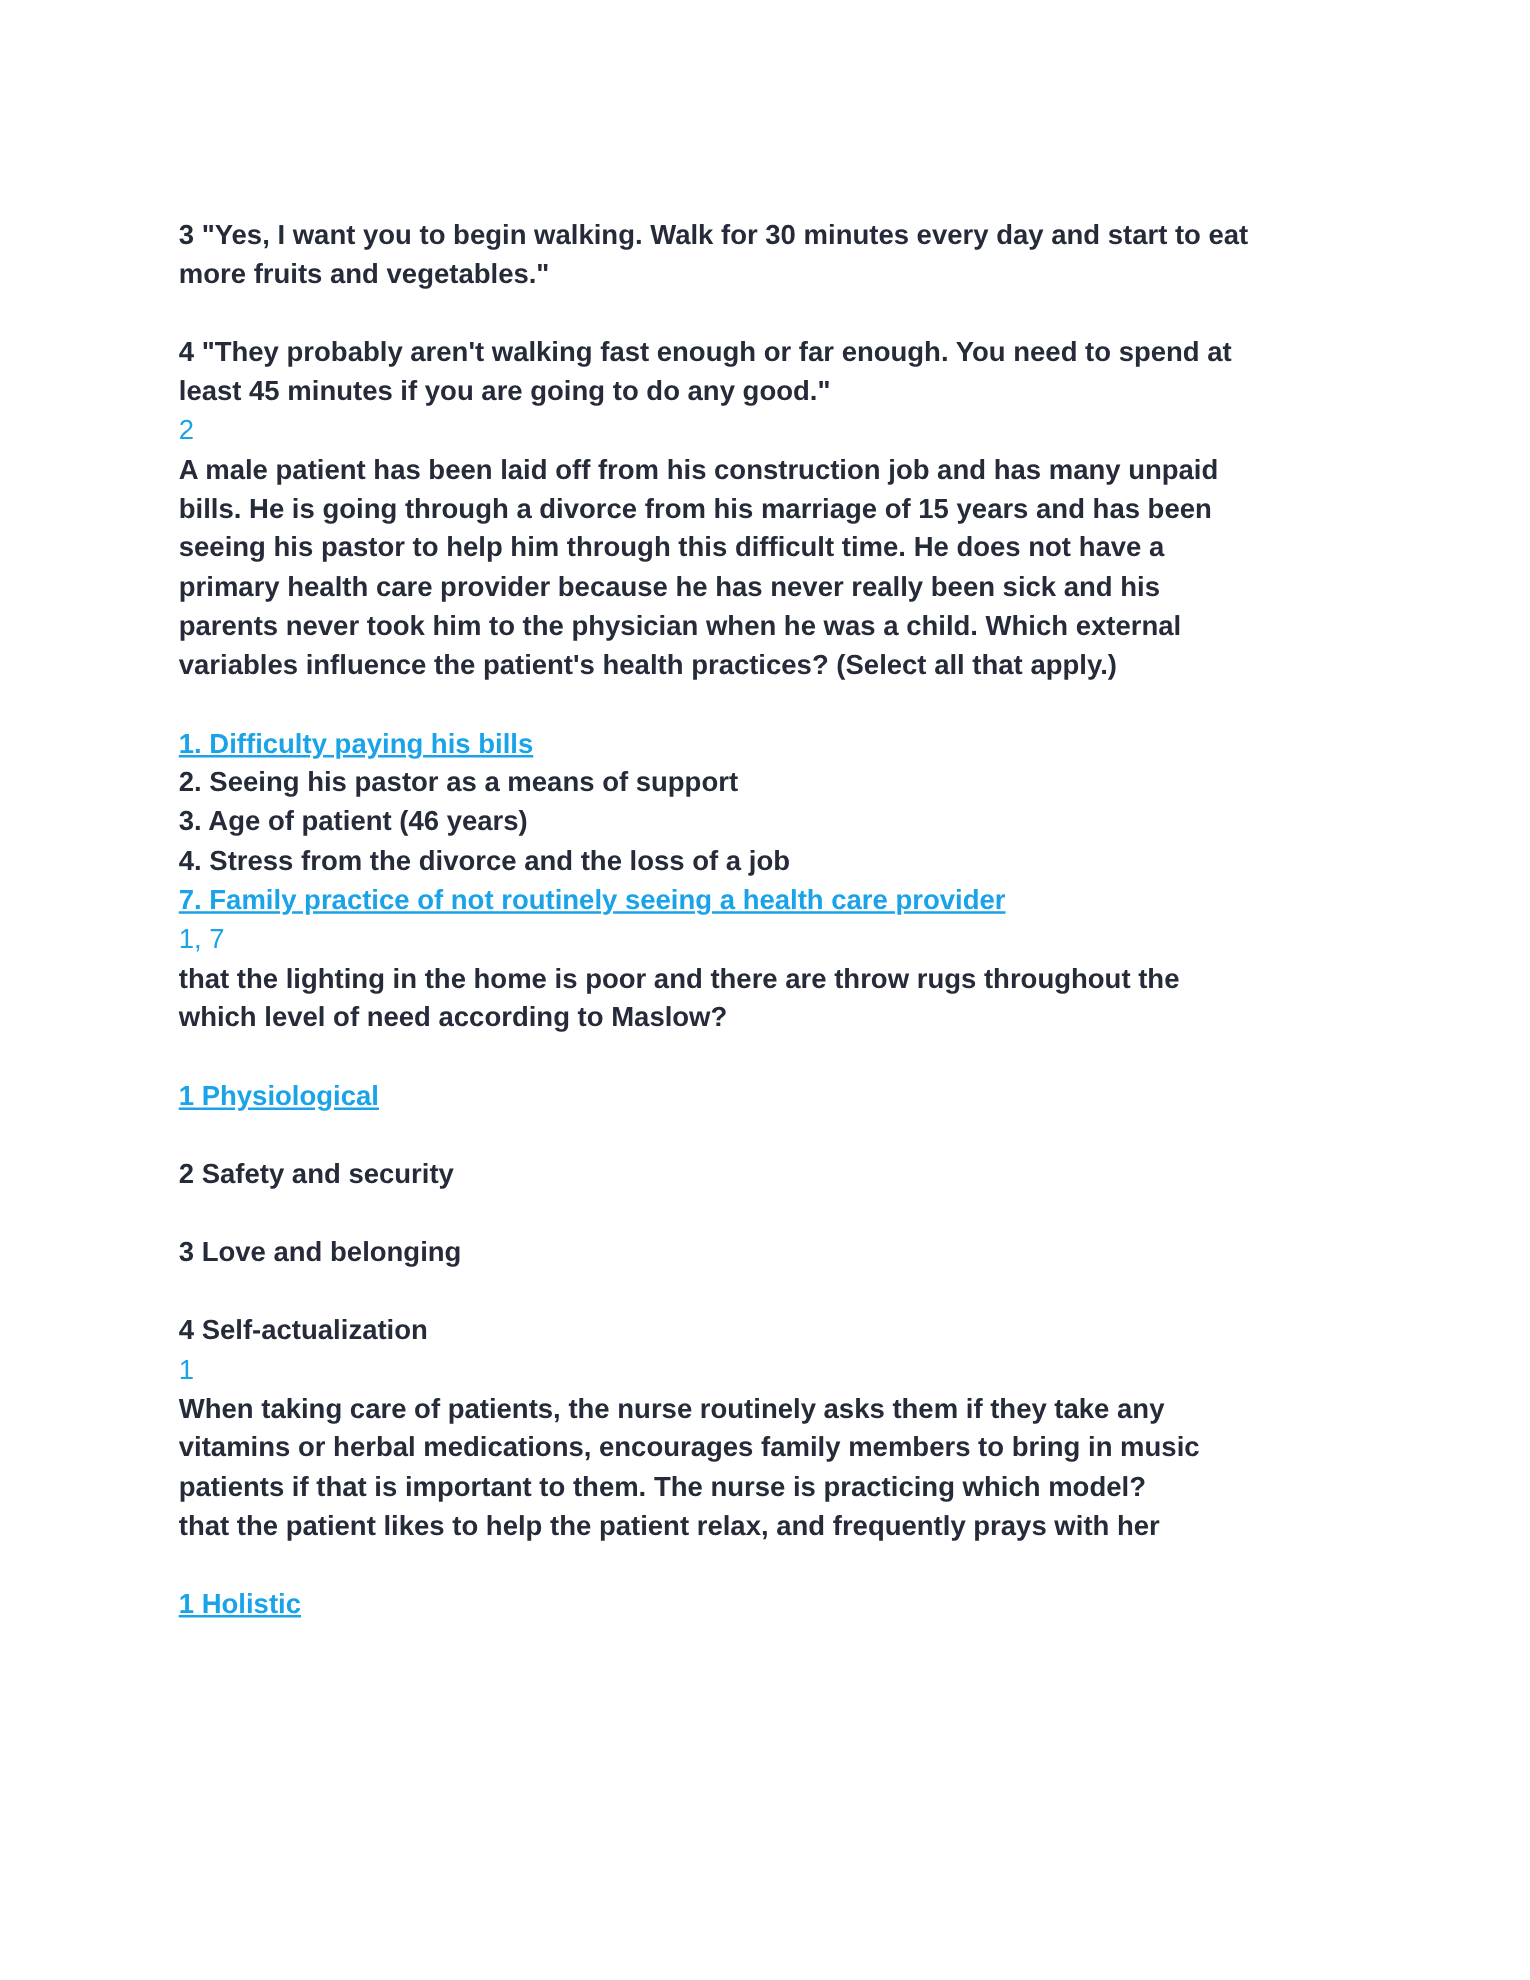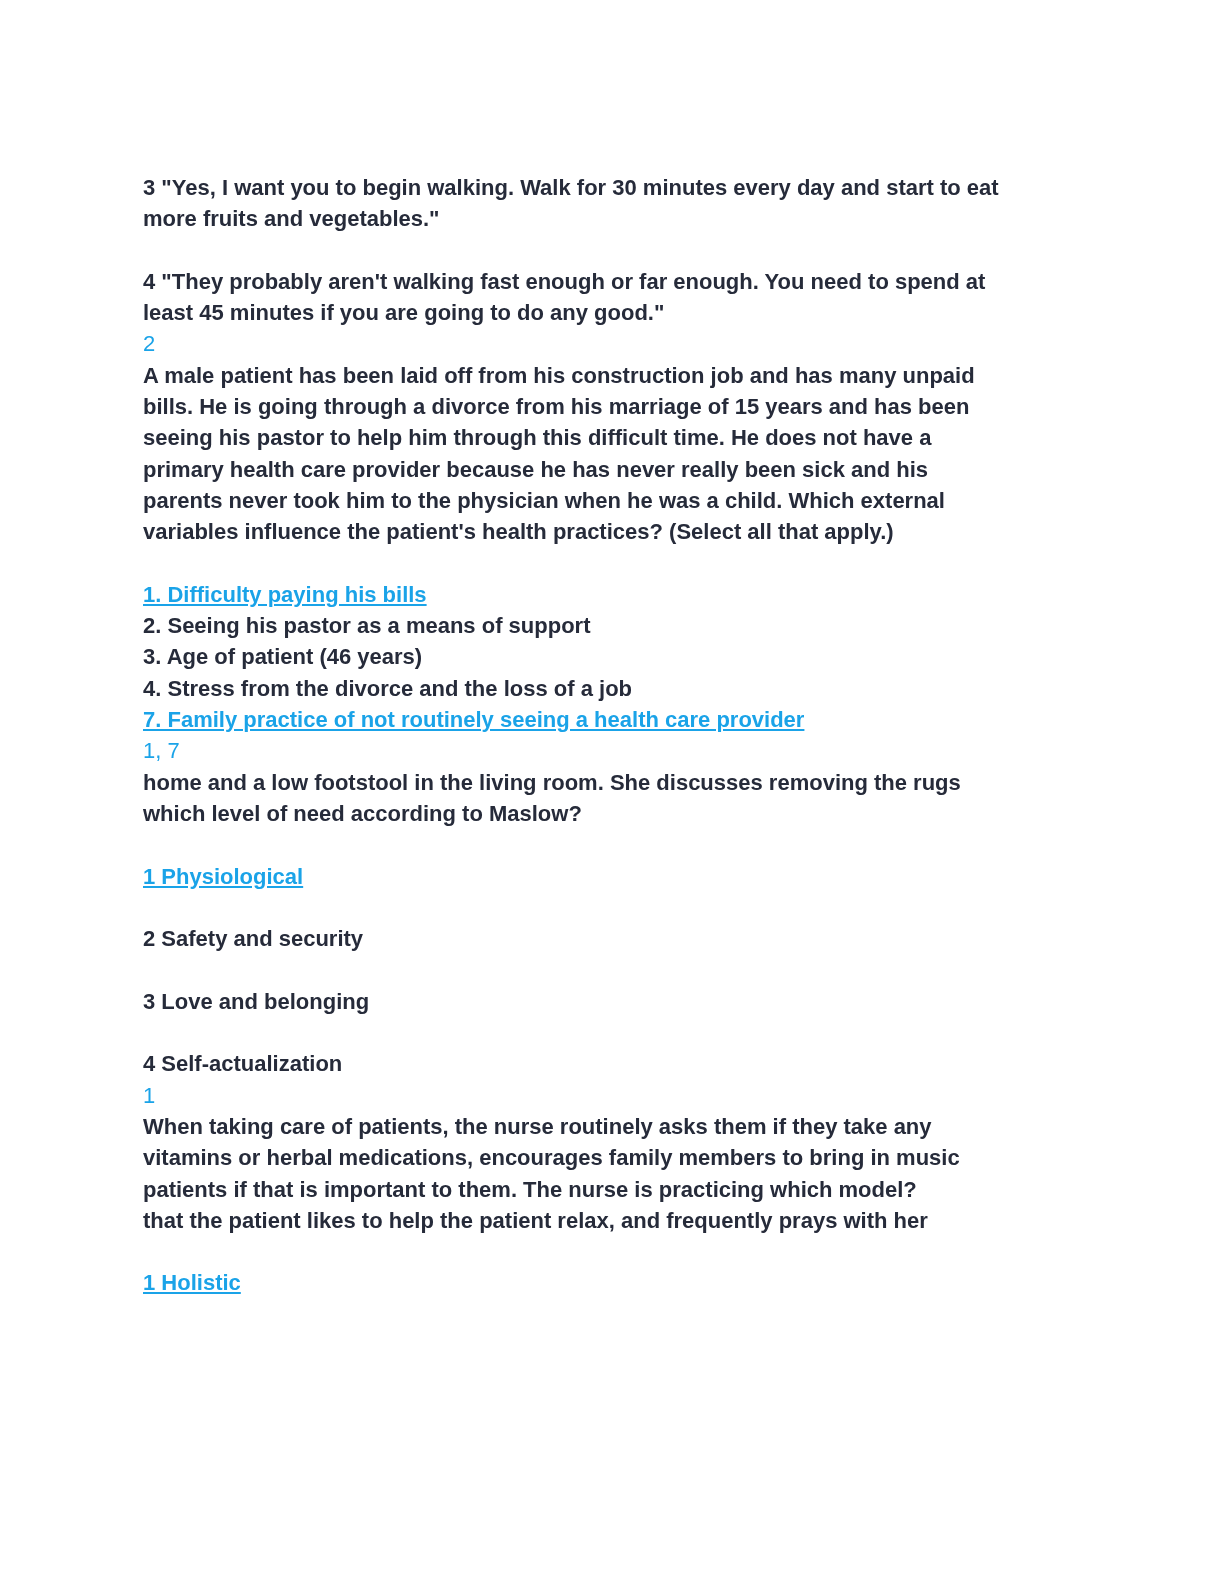--- a/index.html
+++ b/index.html
@@ -41,21 +41,21 @@
     <span class="gap"></span>
     <span class="line blue bold">1. Difficulty paying his bills</span>
     <span class="line dark">2. Seeing his pastor as a means of support</span>
     <span class="line dark">3. Age of patient (46 years)</span>
     <span class="line dark">4. Stress from the divorce and the loss of a job</span>
     <span class="line blue bold">7. Family practice of not routinely seeing a health care provider</span>
     <span class="line answer">1, 7</span>
   </div>
 
   <div>
-    <span class="line dark">home and a low footstool in the living room. She discusses removing the rugs</span>
+    <span class="line dark">that the lighting in the home is poor and there are throw rugs throughout the</span>
     <span class="line dark">which level of need according to Maslow?</span>
     <span class="gap"></span>
     <span class="line blue bold">1 Physiological</span>
     <span class="gap"></span>
     <span class="line dark">2 Safety and security</span>
     <span class="gap"></span>
     <span class="line dark">3 Love and belonging</span>
     <span class="gap"></span>
     <span class="line dark">4 Self-actualization</span>
     <span class="line answer">1</span>

